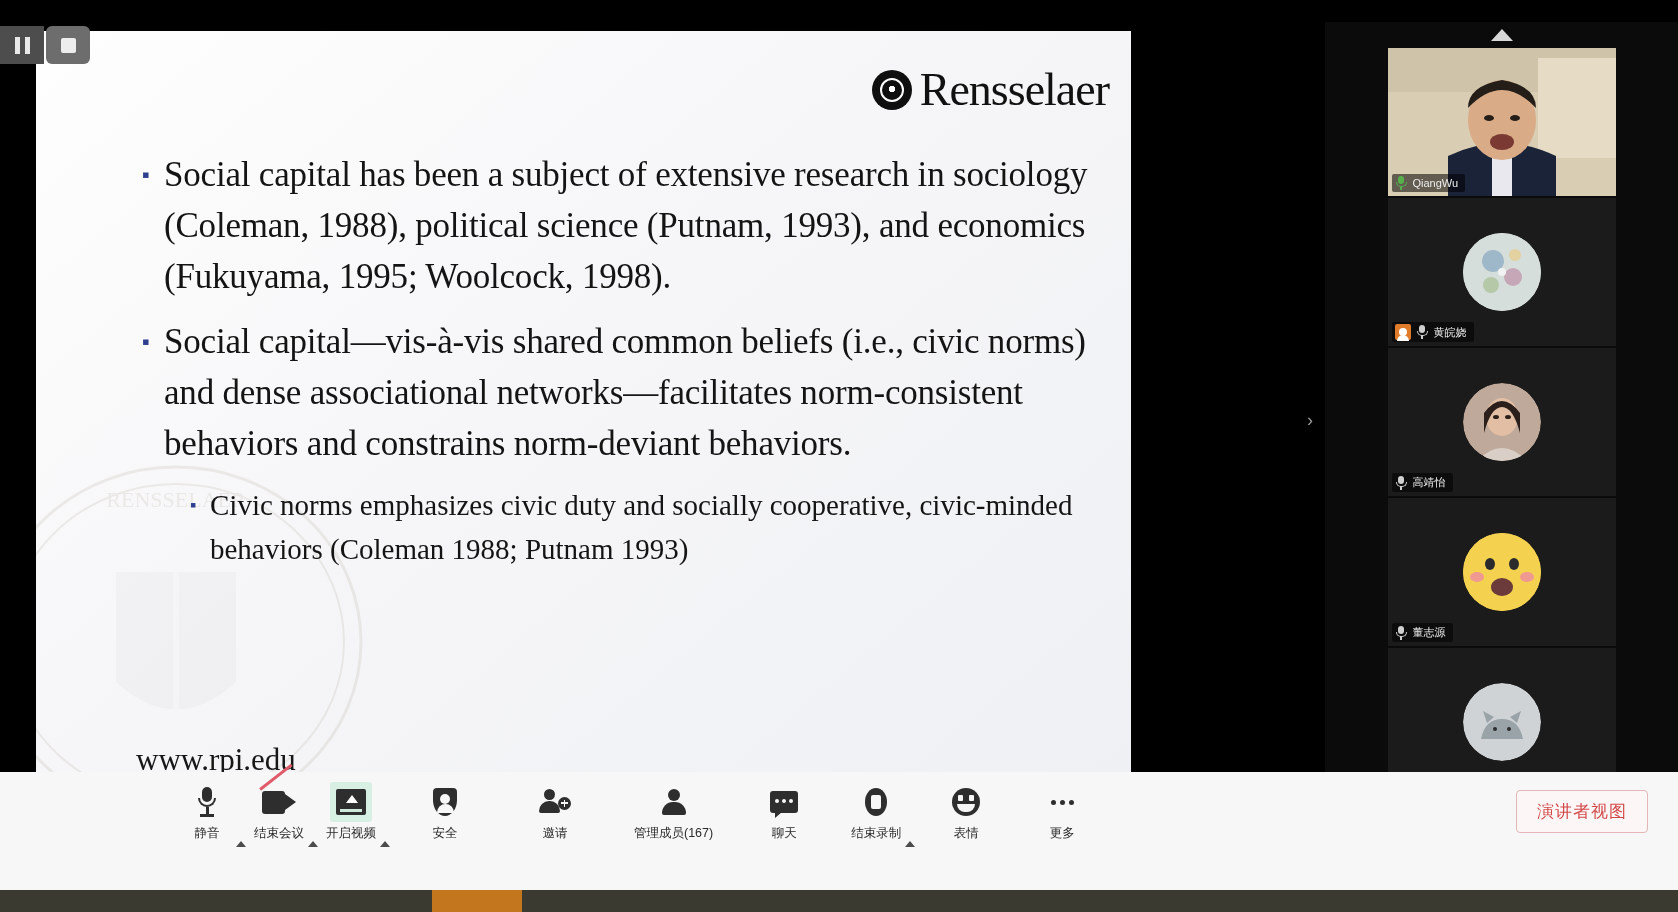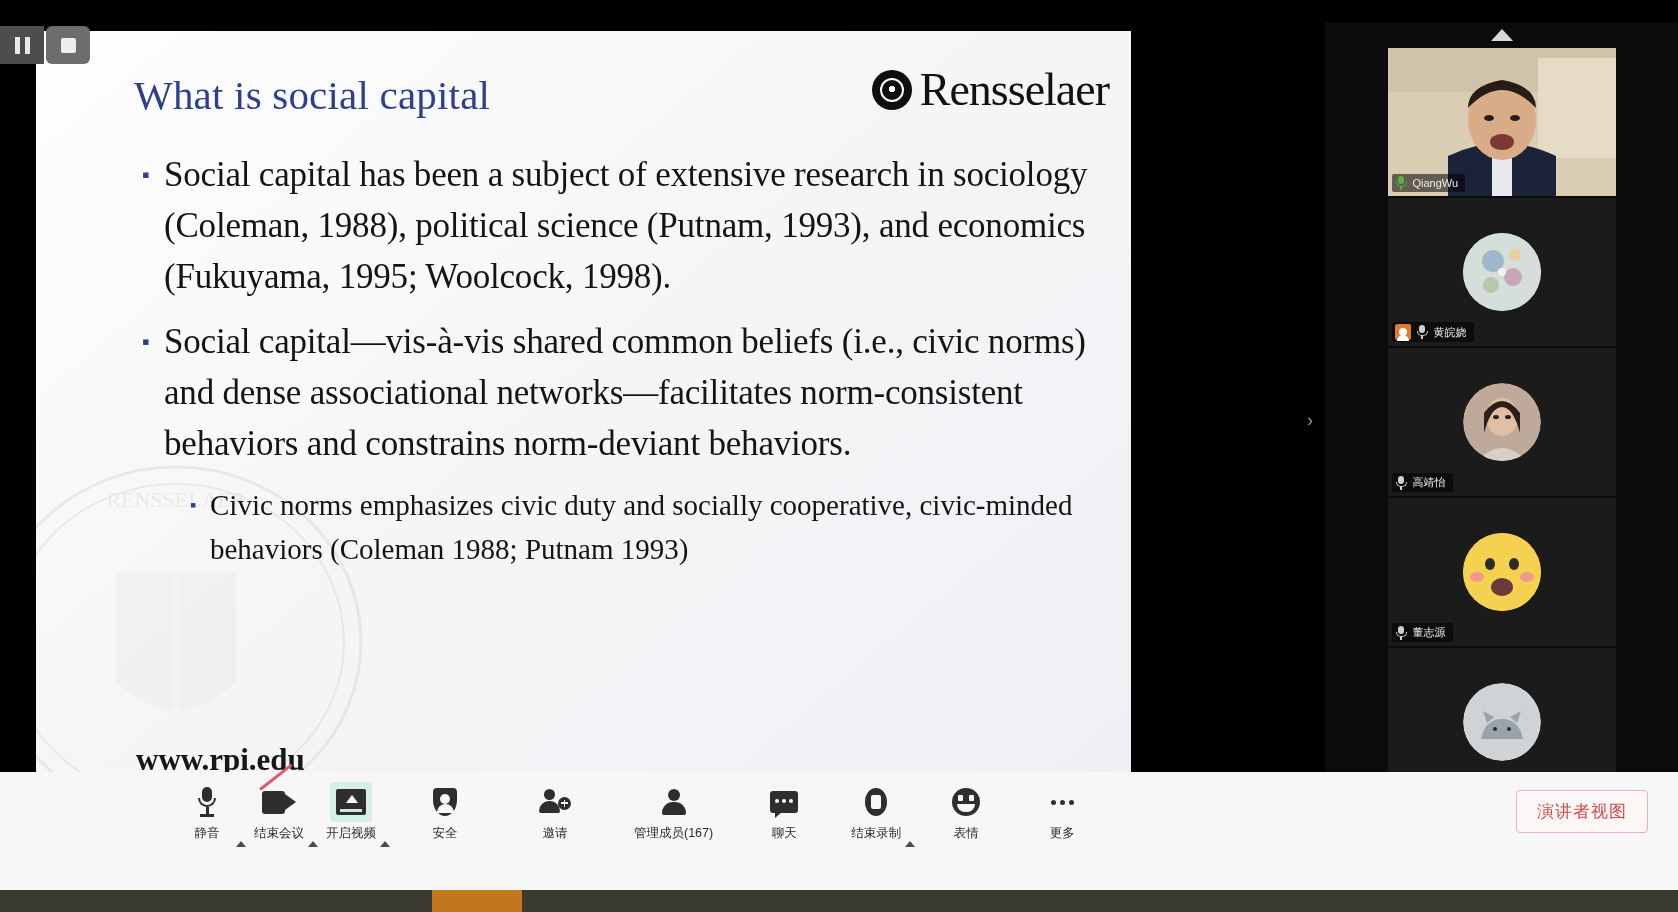--- a/index.html
+++ b/index.html
@@ -87,21 +87,21 @@
     color:#141414; letter-spacing:-.2px;
   }
   .b2 { display:flex; margin-left:48px; margin-top:6px; }
   .b2 .mk { width:26px; flex:0 0 26px; color:#2f3f8f; font-size:18px; line-height:45px; padding-left:6px;}
   .b2 .tx {
     font-family:"Liberation Serif", serif; font-size:29px; line-height:44px;
     color:#141414;
   }
   .slide-footer {
     position:absolute; left:100px; bottom:-6px;
-    font-family:"Liberation Serif", serif; font-size:31px; font-weight:bold; color:#171717;
+    font-family:"Liberation Serif", serif; font-size:31px; font-weight:normal; color:#171717;
   }
 
   
   .collapse-arrow {
     position:absolute; right:6px; top:380px; width:18px; height:36px;
     color:#9a9a9a; font-size:18px; display:flex; align-items:center;
     justify-content:center; z-index:20;
   }
 
   
@@ -256,21 +256,20 @@
 
         <svg class="wm" viewBox="0 0 420 380">
           <ellipse cx="210" cy="190" rx="185" ry="175" fill="none" stroke="#7a6a4a" stroke-width="3"></ellipse>
           <ellipse cx="210" cy="190" rx="168" ry="158" fill="none" stroke="#7a6a4a" stroke-width="2"></ellipse>
           <path d="M150 120 L270 120 L270 230 Q210 285 150 230 Z" fill="#8a8a8a" opacity=".5"></path>
           <path d="M210 120 L210 265" stroke="#fff" stroke-width="6" opacity=".6"></path>
           <text x="210" y="55" font-size="22" fill="#7a6a4a" text-anchor="middle" font-family="Liberation Serif, serif">RENSSELAER</text>
           <text x="210" y="350" font-size="20" fill="#7a6a4a" text-anchor="middle" font-family="Liberation Serif, serif">POLYTECHNIC</text>
         </svg>
 
-        <div class="slide-title">What is social capital</div>
 
         <div class="rpi-logo">
           <span class="rpi-seal">
               <i></i>
             </span>
           <span class="rpi-word">Rensselaer</span>
         </div>
 
         <div class="bullets">
           <div class="b1">

